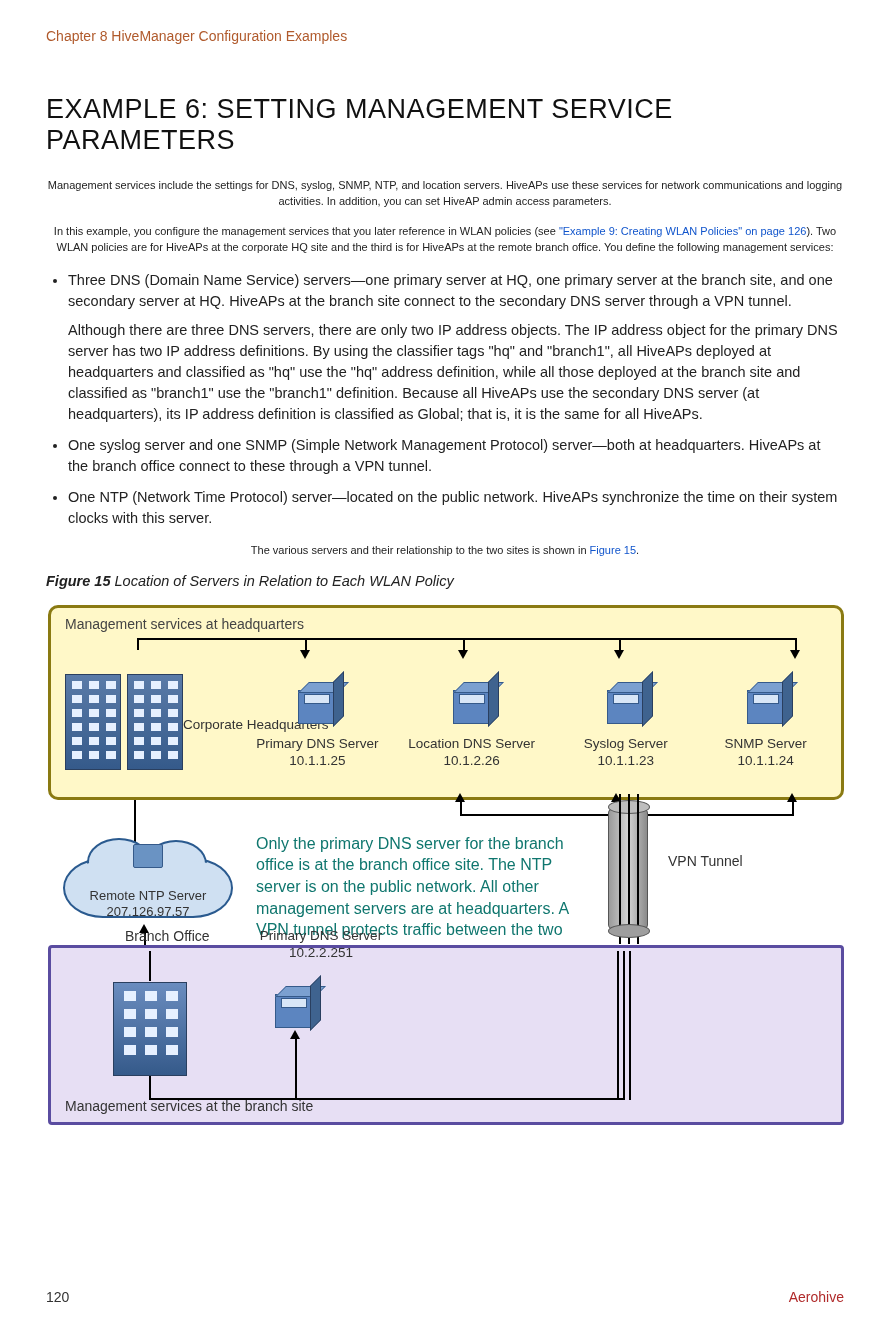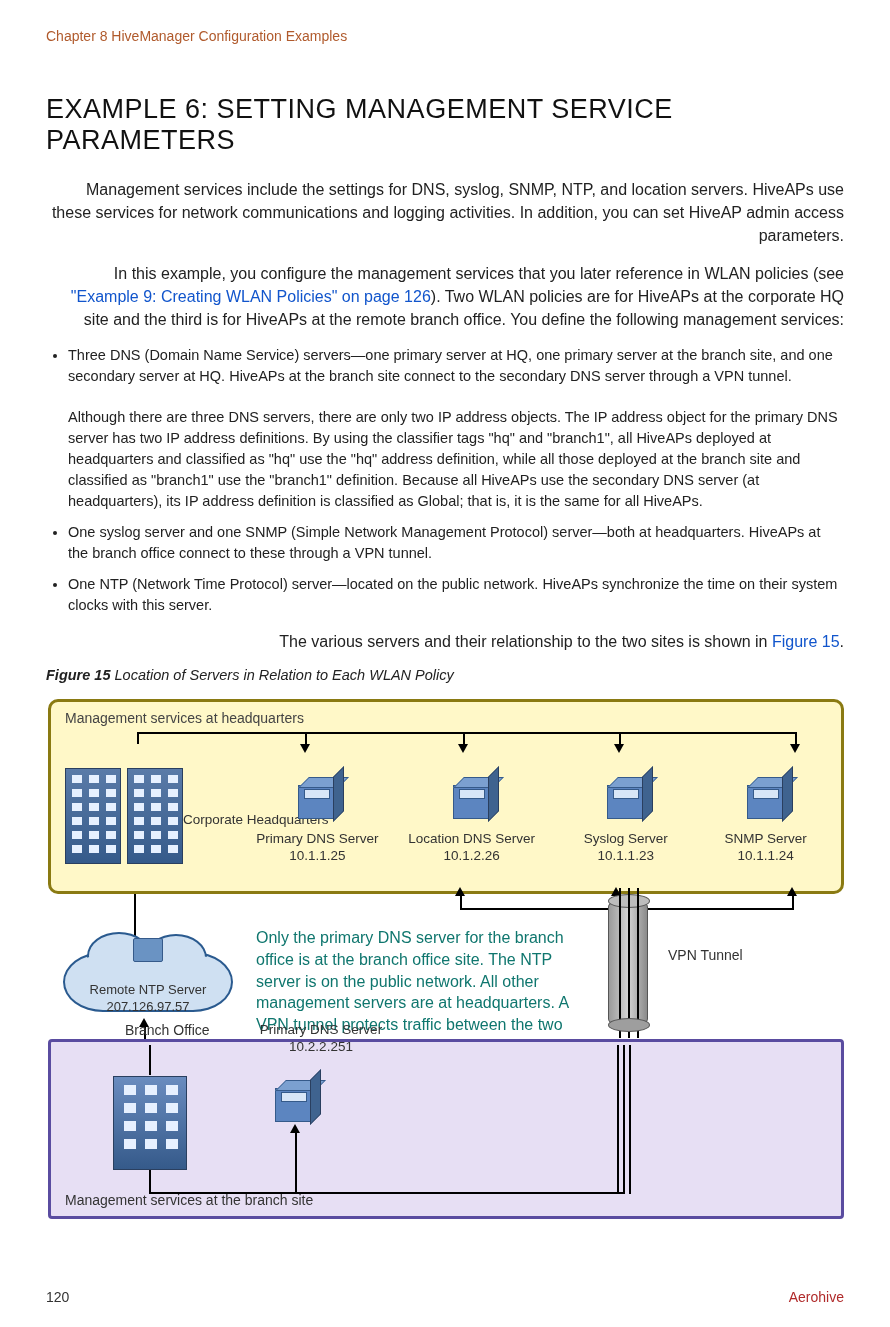--- a/index.html
+++ b/index.html
@@ -1,25 +1,25 @@
 <!DOCTYPE html>
 <html><head>
 <meta charset="utf-8">
 <style>
   * { margin: 0; padding: 0; box-sizing: border-box; }
   html, body { width: 890px; background: #fff; font-family: "Trebuchet MS", "Lucida Sans Unicode", "Lucida Grande", sans-serif; color: #333; }
   .page { width: 890px; min-height: 1327px; padding: 28px 46px 12px 46px; position: relative; }
   .chapter-header { color: #b05a2c; font-size: 14px; margin-bottom: 50px; }
   h1.example-title { font-family: "Trebuchet MS", Arial, sans-serif; font-size: 27px; font-weight: normal; letter-spacing: 0.5px; color: #111; margin-bottom: 22px; font-variant: small-caps; }
   h1.example-title .big { font-size: 27px; }
-  p.body { font-size: 16px; line-height: 1.45; color: #222; margin-bottom: 14px; text-align: right; }
+  p.body { font-size: 11px; line-height: 1.45; color: #222; margin-bottom: 14px; text-align: center; }
   .link { color: #1155cc; }
   ul.bullets { list-style: disc; margin: 4px 0 14px 22px; }
   ul.bullets > li { font-size: 14.5px; line-height: 1.45; color: #222; margin-bottom: 10px; text-align: left; }
-  .sub-para { font-size: 14.5px; line-height: 1.45; color: #222; margin: 20px 0 10px 0; text-align: left; }
+  .sub-para { font-size: 14.5px; line-height: 1.45; color: #222; margin: 8px 0 10px 0; text-align: left; }
   .fig-caption { font-size: 14.5px; font-weight: bold; font-style: italic; color: #222; margin: 8px 0 16px 0; }
   .fig-caption .fignum { font-style: italic; font-weight: bold; }
   .fig-caption .figdesc { font-style: italic; font-weight: normal; margin-top: 24px; }
 
   
   .diagram { position: relative; width: 796px; height: 520px; margin-left: 2px; }
   .hq-box { position: absolute; left: 0; top: 0; width: 796px; height: 195px; background: #fff8c8; border: 3px solid #8a7a12; border-radius: 10px; }
   .hq-label { position: absolute; left: 14px; top: 8px; font-family: Arial, sans-serif; font-size: 14px; color: #444; }
   .hq-row { position: absolute; top: 42px; left: 14px; width: 768px; height: 120px; display: flex; justify-content: flex-start; align-items: flex-end; }
   .building-group { width: 180px; display: flex; flex-direction: row; align-items: center; }

